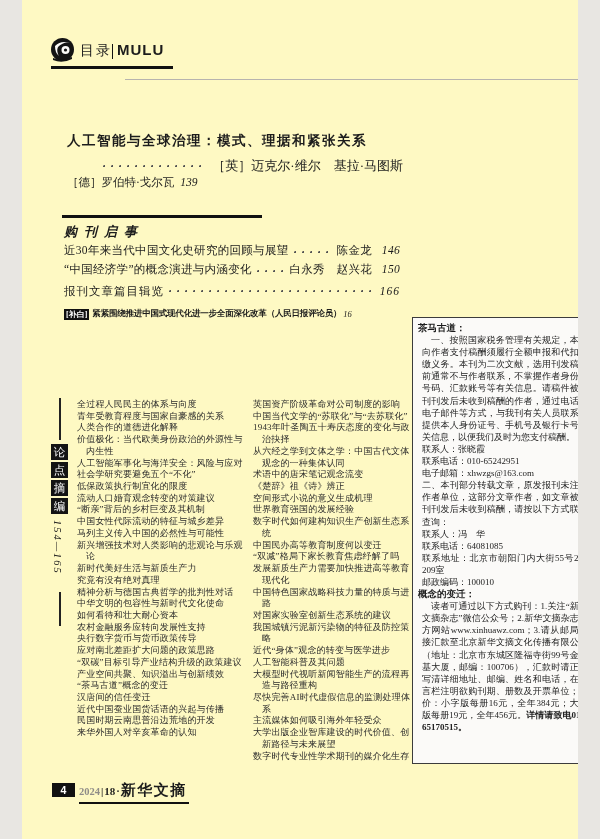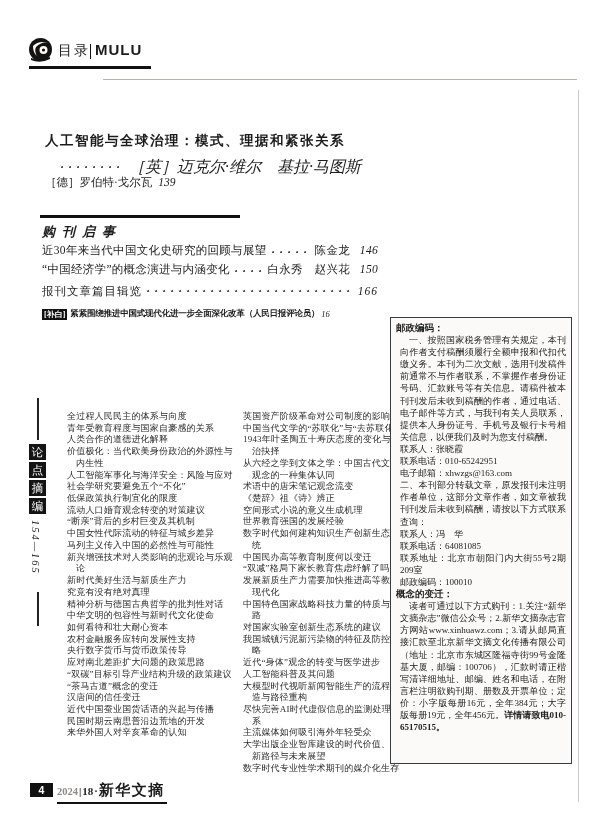--- a/index.html
+++ b/index.html
@@ -1,32 +1,32 @@
 <!DOCTYPE html>
 <html><head>
 <meta charset="utf-8">
 <style>
   html,body{margin:0;padding:0;background:#e8e6e2;}
-  .page{position:relative;width:600px;height:839px;margin:0 auto;background:#ffffff;overflow:hidden;
+  .page{position:relative;width:556px;height:839px;margin:0 auto;background:#fef9c3;overflow:hidden;
         font-family:"Liberation Serif","DejaVu Serif",serif;color:#1c1c1c;}
   .abs{position:absolute;}
 
   
   .logo-icon{left:28px;top:37px;width:25px;height:25px;}
   .logo-cn{left:58px;top:42px;font-size:14px;letter-spacing:2px;}
   .logo-sep{left:90px;top:44px;width:1px;height:15px;background:#111;}
   .logo-en{left:95px;top:41px;font-family:"Liberation Sans","DejaVu Sans",sans-serif;
            font-weight:bold;font-size:15px;letter-spacing:1px;}
   .logo-underline{left:29px;top:66px;width:122px;height:3px;background:#111;}
   .header-rule{left:103px;top:79px;width:474px;height:1px;background:#b7b4ae;}
   .edge-line{left:578px;top:90px;width:1px;height:712px;background:#ccc9c3;}
 
   
   .feature-title{left:45px;top:132px;width:340px;font-size:13.5px;font-weight:600;letter-spacing:1.5px;}
-  .feature-a1{left:56px;top:157px;width:305px;display:flex;align-items:baseline;font-size:16px;font-style:italic;}
+  .feature-a1{left:76px;top:157px;width:305px;display:flex;align-items:baseline;font-size:13px;}
   .feature-a2{left:45px;top:175px;width:330px;text-align:left;font-size:11.5px;}
   .pg{font-style:italic;font-family:"Liberation Serif",serif;}
   .feature-a2 .pg{margin-left:6px;}
 
   
   .leader{flex:1 1 auto;height:3px;margin:0 5px;align-self:center;
           background:radial-gradient(circle at 1.2px 1.2px,#555 0.9px,transparent 1.1px);
           background-size:8px 3px;background-repeat:repeat-x;}
 
   
@@ -44,21 +44,21 @@
 
   
   .sb-line1{left:37px;top:398px;width:2px;height:42px;background:#222;}
   .sb-boxes{left:29px;top:444px;display:flex;flex-direction:column;gap:2px;}
   .sb-box{width:17px;height:16px;background:#141414;color:#fff;font-size:11.5px;line-height:16px;text-align:center;}
   .sb-range{left:30px;top:520px;height:66px;writing-mode:vertical-rl;text-orientation:mixed;
             font-style:italic;font-size:10.5px;letter-spacing:2px;}
   .sb-line2{left:37px;top:592px;width:2px;height:34px;background:#222;}
 
   
-  .col{top:399px;margin:12px;padding:0;list-style:none;}
+  .col{top:399px;margin:0;padding:0;list-style:none;}
   .col-left{left:55px;width:174px;}
   .col-right{left:231px;width:160px;}
   .col li{font-size:9px;line-height:11.72px;padding-left:9px;text-indent:-9px;color:#2b2b2b;letter-spacing:0.2px;}
 
   
   .notice-box{left:390px;top:317px;width:182px;height:447px;border:1px solid #3c3c3c;
               box-sizing:border-box;padding:4px 5px;background:#fbfaf8;}
   .nb-heading{font-weight:bold;font-size:9.5px;line-height:12.1px;}
   .notice-box p{margin:0;padding-left:4px;font-size:9px;line-height:12.1px;text-align:justify;color:#222;}
   .notice-box p.ind{text-indent:1em;}
@@ -155,20 +155,21 @@
       <li>新兴增强技术对人类影响的悲观论与乐观论</li>
       <li>新时代美好生活与新质生产力</li>
       <li>究竟有没有绝对真理</li>
       <li>精神分析与德国古典哲学的批判性对话</li>
       <li>中华文明的包容性与新时代文化使命</li>
       <li>如何看待和壮大耐心资本</li>
       <li>农村金融服务应转向发展性支持</li>
       <li>央行数字货币与货币政策传导</li>
       <li>应对南北差距扩大问题的政策思路</li>
       <li>“双碳”目标引导产业结构升级的政策建议</li>
+      <li>产业空间共聚、知识溢出与创新绩效</li>
       <li>“茶马古道”概念的变迁</li>
       <li>汉唐间的信任变迁</li>
       <li>近代中国蚕业国货话语的兴起与传播</li>
       <li>民国时期云南思普沿边荒地的开发</li>
       <li>来华外国人对辛亥革命的认知</li>
     </ul>
   <ul class="abs col col-right" id="col-right">
       <li>英国资产阶级革命对公司制度的影响</li>
       <li>中国当代文学的“苏联化”与“去苏联化”</li>
       <li>1943年叶圣陶五十寿庆态度的变化与政治抉择</li>
@@ -187,21 +188,21 @@
       <li>近代“身体”观念的转变与医学进步</li>
       <li>人工智能科普及其问题</li>
       <li>大模型时代视听新闻智能生产的流程再造与路径重构</li>
       <li>尽快完善AI时代虚假信息的监测处理体系</li>
       <li>主流媒体如何吸引海外年轻受众</li>
       <li>大学出版企业智库建设的时代价值、创新路径与未来展望</li>
       <li>数字时代专业性学术期刊的媒介化生存</li>
     </ul>
 
   <div class="abs notice-box" id="notice-box">
-      <div class="nb-heading">邮政编码：</div>
+      <div class="nb-heading">茶马古道：</div>
       <p class="ind">一、按照国家税务管理有关规定，本刊向作者支付稿酬须履行全额申报和代扣代缴义务。本刊为二次文献，选用刊发稿件前通常不与作者联系，不掌握作者身份证号码、汇款账号等有关信息。请稿件被本刊刊发后未收到稿酬的作者，通过电话、电子邮件等方式，与我刊有关人员联系，提供本人身份证号、手机号及银行卡号相关信息，以便我们及时为您支付稿酬。</p>
       <p>联系人：张晓霞</p>
       <p>联系电话：010-65242951</p>
       <p>电子邮箱：xhwzgs@163.com</p>
       <p>二、本刊部分转载文章，原发报刊未注明作者单位，这部分文章作者，如文章被我刊刊发后未收到稿酬，请按以下方式联系查询：</p>
       <p>联系人：冯　华</p>
       <p>联系电话：64081085</p>
       <p>联系地址：北京市朝阳门内大街55号2期209室</p>
       <p>邮政编码：100010</p>
       <div class="nb-heading">概念的变迁：</div>

